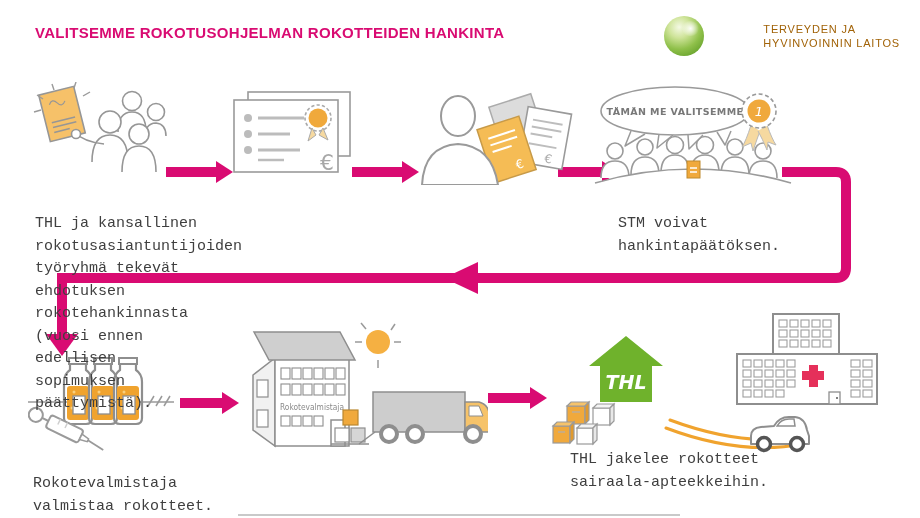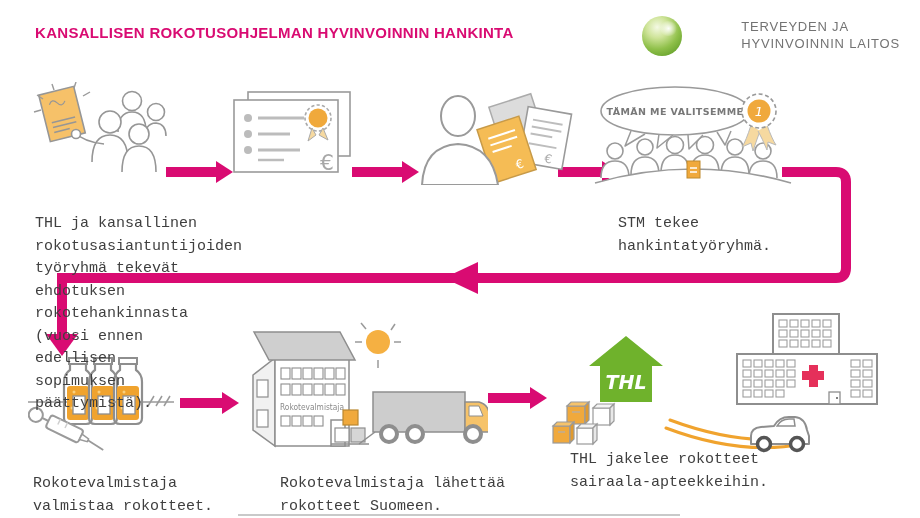--- a/index.html
+++ b/index.html
@@ -8,38 +8,38 @@
   .title{position:absolute;left:35px;top:24px;margin:0;font-size:15px;font-weight:bold;
          letter-spacing:.3px;color:#d90b72;font-family:"Liberation Sans",sans-serif;}
   
   .logo{position:absolute;right:20px;top:16px;display:flex;align-items:center;gap:11px;}
   .globe{width:40px;height:40px;border-radius:50%;position:relative;
          background:radial-gradient(circle at 38% 28%, #f4f9e4 0%, #cfe49a 28%, #8fc04a 58%, #4e8f1a 100%);}
   .globe::before{content:'';position:absolute;left:-10px;bottom:0;width:26px;height:9px;border-radius:50%;
          background:#d8e8b4;filter:blur(1px);z-index:-1;}
   .globe::after{content:'';position:absolute;right:5px;top:5px;width:17px;height:15px;border-radius:50% 60% 55% 50%;
          background:radial-gradient(circle,rgba(255,255,255,.95),rgba(255,255,255,0) 75%);}
-  .logo-text span{display:block;font-size:13px;line-height:1.3;letter-spacing:.8px;color:#737373;margin-left:48px;}
+  .logo-text span{display:block;font-size:11px;line-height:1.3;letter-spacing:.8px;color:#a16207;margin-left:48px;}
   
   .caption{position:absolute;font-size:15px;line-height:1.5;color:#3f3f3f;font-family:Liberation Mono, monospace;}
   
   .arrow{position:absolute;height:10px;background:#d90b72;}
   .arrow::after{content:'';position:absolute;right:-17px;top:-6px;width:0;height:0;
     border-left:17px solid #d90b72;border-top:11px solid transparent;border-bottom:11px solid transparent;}
   .connector-svg{position:absolute;left:0;top:0;pointer-events:none;}
   .step-svg{position:absolute;}
   .edge-line{position:absolute;left:238px;top:514px;width:442px;height:2px;background:#c9c9c9;}
   svg text{font-family:"DejaVu Sans",sans-serif;}
 </style>
 </head>
 <body>
 
 <div class="canvas">
 
-  <h1 class="title">KANSALLISEN ROKOTUSOHJELMAN HYVINVOINNIN HANKINTA</h1>
+  <h1 class="title">VALITSEMME ROKOTUSOHJELMAN ROKOTTEIDEN HANKINTA</h1>
 
   <div class="logo">
     <div class="globe"></div>
     <div class="logo-text">
       <span>TERVEYDEN JA</span>
       <span>HYVINVOINNIN LAITOS</span>
     </div>
   </div>
 
   <svg class="connector-svg" width="920" height="518">
@@ -357,19 +357,18 @@
       <g fill="#e5305a">
         <rect x="264" y="57" width="9" height="22"></rect>
           <rect x="257" y="63" width="22" height="9"></rect>
       </g>
       <rect x="284" y="84" width="11" height="12" fill="#fff" stroke="#8e8e8e" stroke-width="1.3"></rect>
       <circle cx="292" cy="90" r="1" fill="#555"></circle>
     </g>
   </svg>
 
   <p class="caption" style="left:35px;top:198px;width:178px;">THL ja kansallinen rokotusasiantuntijoiden työryhmä tekevät ehdotuksen rokotehankinnasta (vuosi ennen edellisen sopimuksen päättymistä).</p>
-  <p class="caption" style="left:618px;top:198px;width:185px;">STM tekee hankintatyöryhmä.</p>
+  <p class="caption" style="left:618px;top:198px;width:185px;">STM voivat hankintapäätöksen.</p>
   <p class="caption" style="left:33px;top:458px;width:210px;">Rokotevalmistaja valmistaa rokotteet.</p>
-  <p class="caption" style="left:280px;top:458px;width:230px;">Rokotevalmistaja lähettää rokotteet Suomeen.</p>
   <p class="caption" style="left:570px;top:434px;width:240px;">THL jakelee rokotteet sairaala-apteekkeihin.</p>
 
   <div class="edge-line"></div>
 </div>
 
 </body></html>

